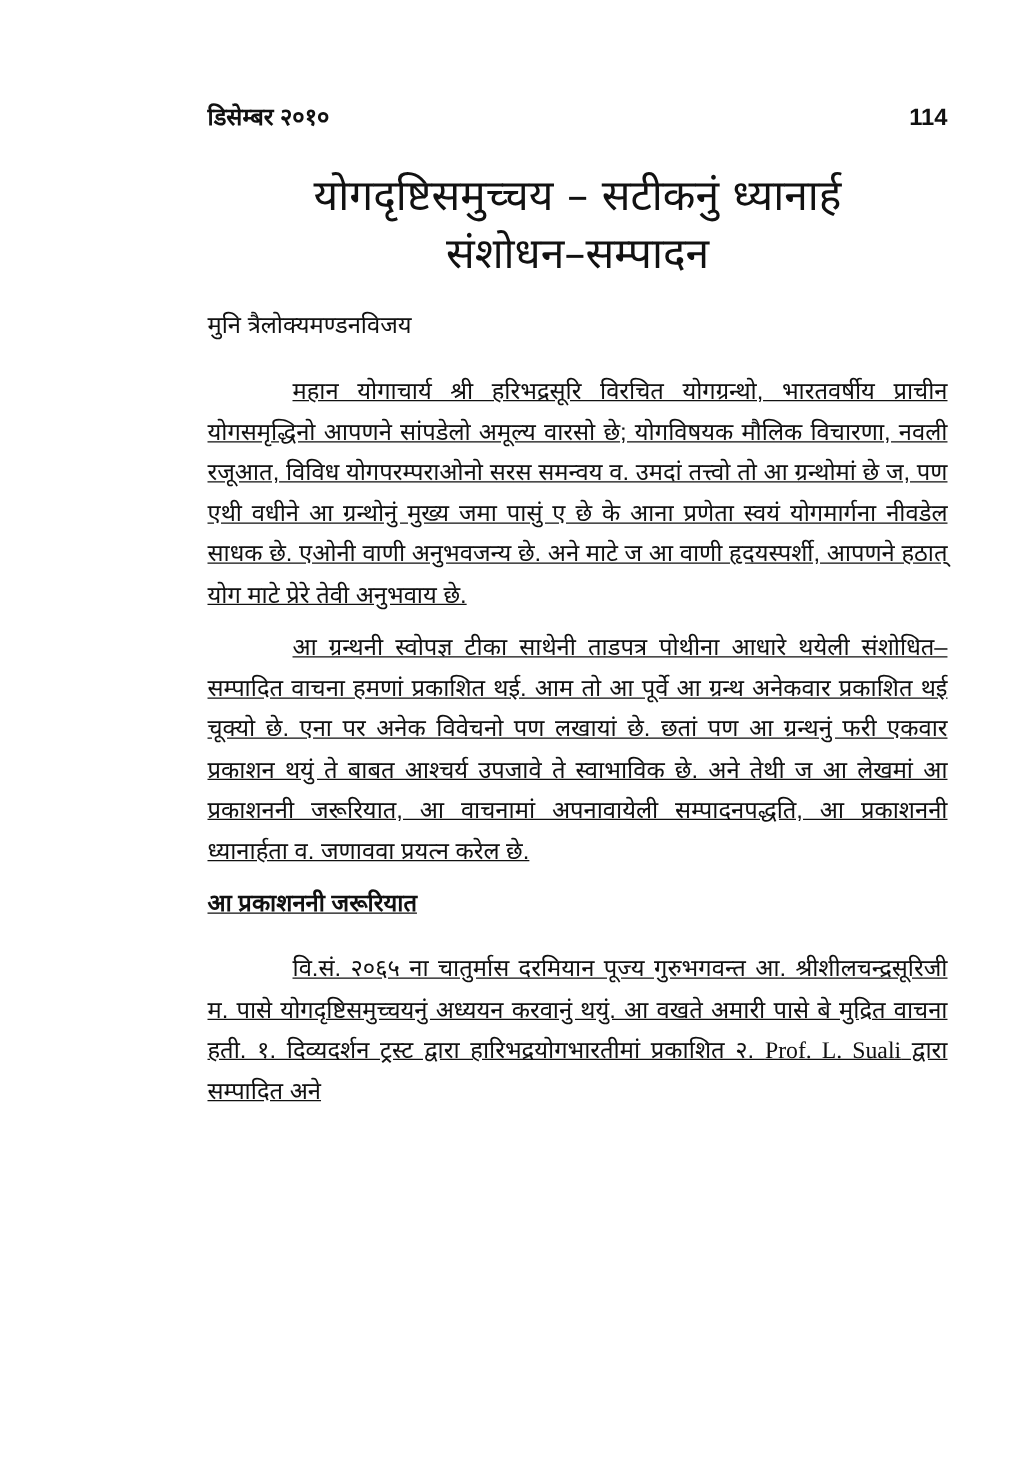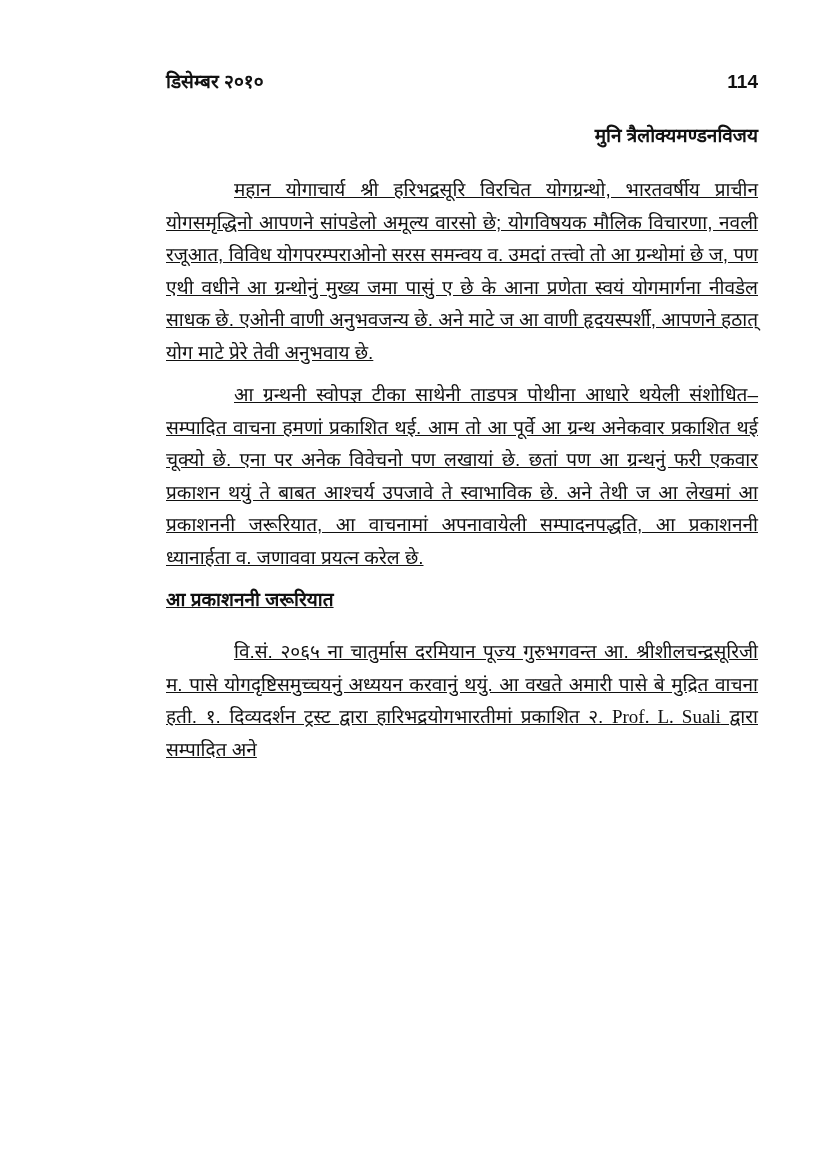--- a/index.html
+++ b/index.html
@@ -11,21 +11,21 @@
       width: 828px;
       height: 1167px;
       position: relative;
       overflow: hidden;
       color: #111111;
       font-family: "Liberation Serif", "DejaVu Serif", serif;
     }
     .page {
       position: absolute;
       left: 166px;
-      top: 68px;
+      top: 80px;
       width: 592px;
     }
     .running-header {
       display: flex;
       justify-content: space-between;
       align-items: baseline;
       font-family: "Liberation Sans", "DejaVu Sans", sans-serif;
       font-size: 19px;
       font-weight: bold;
       height: 30px;
@@ -36,24 +36,24 @@
       font-family: "DejaVu Sans", "Liberation Sans", sans-serif;
       font-size: 34px;
       line-height: 46px;
       font-weight: normal;
     }
     .title-line {
       display: block;
     }
     .author {
       margin-top: 20px;
-      text-align: right;
+      text-align: left;
       font-family: "Liberation Sans", "DejaVu Sans", sans-serif;
       font-size: 19px;
-      font-weight: bold;
+      font-weight: normal;
     }
     .body-text {
       margin-top: 26px;
       font-family: "Liberation Sans", "DejaVu Sans", sans-serif;
       font-size: 19px;
       line-height: 32.5px;
       text-align: justify;
       text-decoration: underline;
     }
     .para {
@@ -75,20 +75,22 @@
 <body>
 
 <div class="page">
 
   <div class="running-header">
     <span>डिसेम्बर २०१०</span>
     <span>114</span>
   </div>
 
   <div class="title-block">
+    <span class="title-line">योगदृष्टिसमुच्चय – सटीकनुं ध्यानार्ह</span>
+    <span class="title-line">संशोधन–सम्पादन</span>
   </div>
 
   <div class="author">मुनि त्रैलोक्यमण्डनविजय</div>
 
   <div class="body-text">
     <p class="para">महान योगाचार्य श्री हरिभद्रसूरि विरचित योगग्रन्थो, भारतवर्षीय प्राचीन योगसमृद्धिनो आपणने सांपडेलो अमूल्य वारसो छे; योगविषयक मौलिक विचारणा, नवली रजूआत, विविध योगपरम्पराओनो सरस समन्वय व. उमदां तत्त्वो तो आ ग्रन्थोमां छे ज, पण एथी वधीने आ ग्रन्थोनुं मुख्य जमा पासुं ए छे के आना प्रणेता स्वयं योगमार्गना नीवडेल साधक छे. एओनी वाणी अनुभवजन्य छे. अने माटे ज आ वाणी हृदयस्पर्शी, आपणने हठात् योग माटे प्रेरे तेवी अनुभवाय छे.</p>
     <p class="para">आ ग्रन्थनी स्वोपज्ञ टीका साथेनी ताडपत्र पोथीना आधारे थयेली संशोधित–सम्पादित वाचना हमणां प्रकाशित थई. आम तो आ पूर्वे आ ग्रन्थ अनेकवार प्रकाशित थई चूक्यो छे. एना पर अनेक विवेचनो पण लखायां छे. छतां पण आ ग्रन्थनुं फरी एकवार प्रकाशन थयुं ते बाबत आश्चर्य उपजावे ते स्वाभाविक छे. अने तेथी ज आ लेखमां आ प्रकाशननी जरूरियात, आ वाचनामां अपनावायेली सम्पादनपद्धति, आ प्रकाशननी ध्यानार्हता व. जणाववा प्रयत्न करेल छे.</p>
 
     <div class="section-heading">आ प्रकाशननी जरूरियात</div>
 

